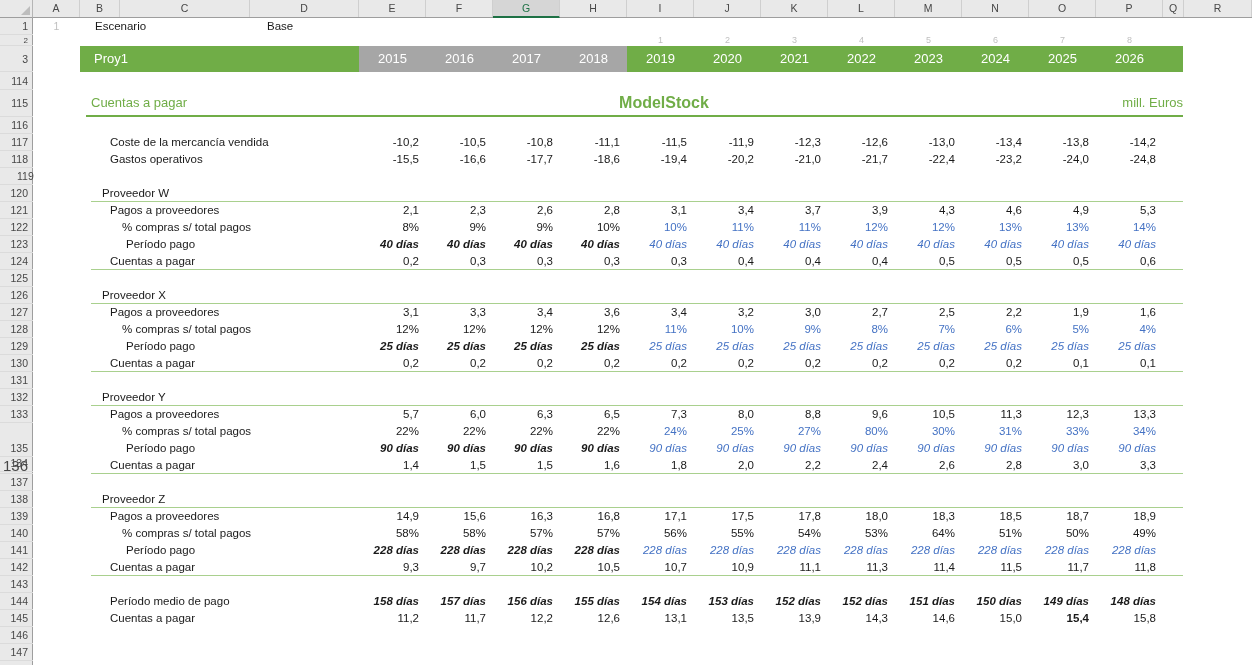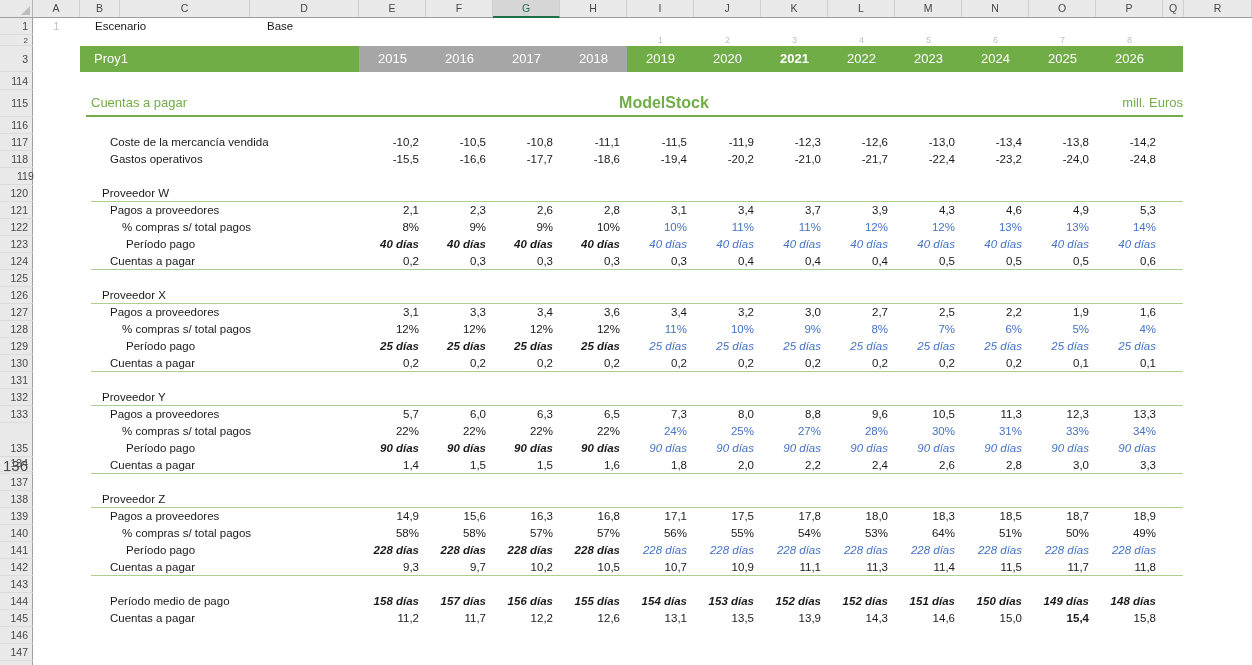--- a/index.html
+++ b/index.html
@@ -137,21 +137,21 @@
     <div class="sh-title">Cuentas a pagar</div>
     <div class="sh-brand">ModelStock</div>
     <div class="sh-units">mill. Euros</div>
     <div class="mainline"></div>
   <div class="yr" style="left: 359px;">2015</div>
       <div class="yr" style="left: 426px;">2016</div>
       <div class="yr" style="left: 493px;">2017</div>
       <div class="yr" style="left: 560px;">2018</div>
       <div class="yr" style="left: 627px;">2019</div>
       <div class="yr" style="left: 694px;">2020</div>
-      <div class="yr" style="left: 761px; font-weight: bold;">2021</div>
+      <div class="yr" style="left: 761px;">2021</div>
       <div class="yr" style="left: 828px;">2022</div>
       <div class="yr" style="left: 895px;">2023</div>
       <div class="yr" style="left: 962px;">2024</div>
       <div class="yr" style="left: 1029px;">2025</div>
       <div class="yr" style="left: 1096px;">2026</div>
       <div class="pn" style="left: 627px;">1</div>
       <div class="pn" style="left: 694px;">2</div>
       <div class="pn" style="left: 761px;">3</div>
       <div class="pn" style="left: 828px;">4</div>
       <div class="pn" style="left: 895px;">5</div>
@@ -310,21 +310,21 @@
       <div class="v" style="left: 1029px; top: 406px;">12,3</div>
       <div class="v" style="left: 1096px; top: 406px;">13,3</div>
       <div class="rl" style="left: 122px; top: 423px;">% compras s/ total pagos</div>
       <div class="v" style="left: 359px; top: 423px;">22%</div>
       <div class="v" style="left: 426px; top: 423px;">22%</div>
       <div class="v" style="left: 493px; top: 423px;">22%</div>
       <div class="v" style="left: 560px; top: 423px;">22%</div>
       <div class="v blue" style="left: 627px; top: 423px;">24%</div>
       <div class="v blue" style="left: 694px; top: 423px;">25%</div>
       <div class="v blue" style="left: 761px; top: 423px;">27%</div>
-      <div class="v blue" style="left: 828px; top: 423px;">28%</div>
+      <div class="v blue" style="left: 828px; top: 423px;">80%</div>
       <div class="v blue" style="left: 895px; top: 423px;">30%</div>
       <div class="v blue" style="left: 962px; top: 423px;">31%</div>
       <div class="v blue" style="left: 1029px; top: 423px;">33%</div>
       <div class="v blue" style="left: 1096px; top: 423px;">34%</div>
       <div class="rl" style="left: 126px; top: 440px;">Período pago</div>
       <div class="v it b" style="left: 359px; top: 440px;">90 días</div>
       <div class="v it b" style="left: 426px; top: 440px;">90 días</div>
       <div class="v it b" style="left: 493px; top: 440px;">90 días</div>
       <div class="v it b" style="left: 560px; top: 440px;">90 días</div>
       <div class="v it blue" style="left: 627px; top: 440px;">90 días</div>

